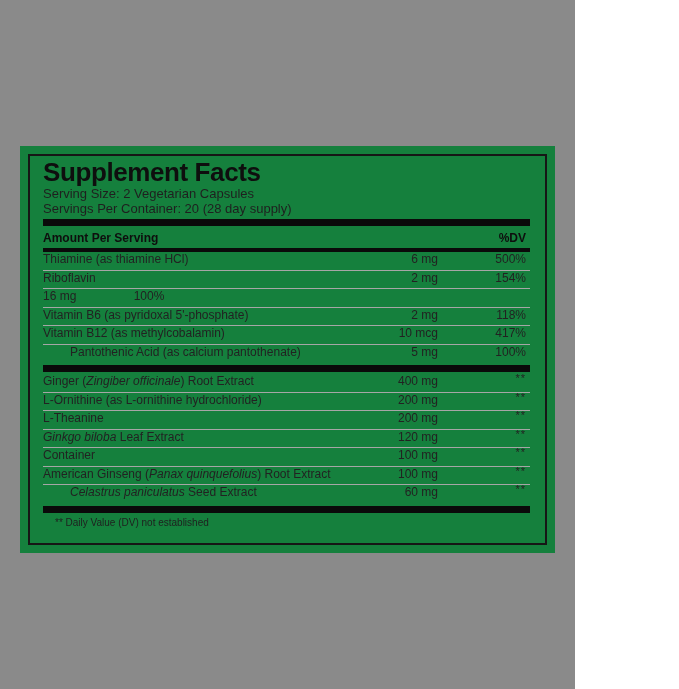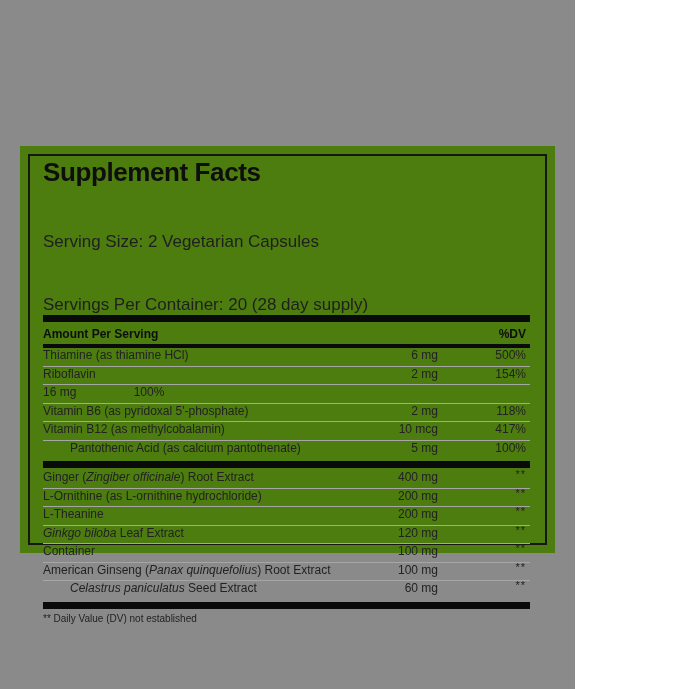--- a/index.html
+++ b/index.html
@@ -20,35 +20,35 @@
   .right-strip {
     position: absolute; left: 575px; top: 0;
     width: 104px; height: 689px;
     background: #ffffff;
   }
 
   
   .card {
     position: absolute; left: 20px; top: 146px;
     width: 535px; height: 407px;
-    background: #4d7c0f;
+    background: #15803d;
   }
   .card-inner {
     position: absolute; inset: 8px;
     border: 2px solid #161616;
     box-sizing: border-box;
     padding: 2px 15px 3px 13px;
     color: #1f1f1f;
   }
   .sf-title {
     font-size: 26px; font-weight: 800;
     letter-spacing: -0.4px; line-height: 28px;
     color: #0e0e0e; white-space: nowrap;
   }
-  .sf-sub { font-size: 17px; line-height: 15px; color: #1f1f1f; margin-top: 48px; }
+  .sf-sub { font-size: 13px; line-height: 15px; color: #1f1f1f; }
   .bar { background: #0a0a0a; height: 7px; margin: 3px 0 2px 0; }
   .bar.medium { height: 4px; margin: 1px 0 0 0; }
   .bar.section { margin: 2px 0; }
   .bar.bottom { margin: 2px 0 1px 0; }
   .hdr-row {
     display: flex; justify-content: space-between; align-items: center;
     font-size: 12px; font-weight: 700; height: 19px; color: #0e0e0e; gap: 42px;
   }
   .rows { }
   .row {
@@ -56,21 +56,21 @@
     height: 18.5px; box-sizing: border-box;
     font-size: 12px; color: #222;
     border-bottom: 1px solid #a6a6a6;
   }
   .row:last-child { border-bottom: none; margin-left: 27px; }
   .cell-name { flex: 1 1 auto; white-space: nowrap; }
   .cell-name i { font-style: italic; }
   .cell-amt { flex: 0 0 auto; text-align: right; white-space: nowrap; }
   .cell-dv { flex: 0 0 92px; text-align: right; white-space: nowrap; padding-right: 4px; box-sizing: border-box; }
   .cell-dv.star { font-size: 11px; letter-spacing: 1px; position: relative; top: -2px; }
-  .footnote { font-size: 10px; color: #1f1f1f; padding-top: 3px; }
+  .footnote { font-size: 10px; color: #1f1f1f; padding-top: 3px; margin-left: 12px; }
 </style>
 </head>
 <body>
 
 <div class="gray-panel"></div>
 <div class="right-strip">
 
   
 
   

